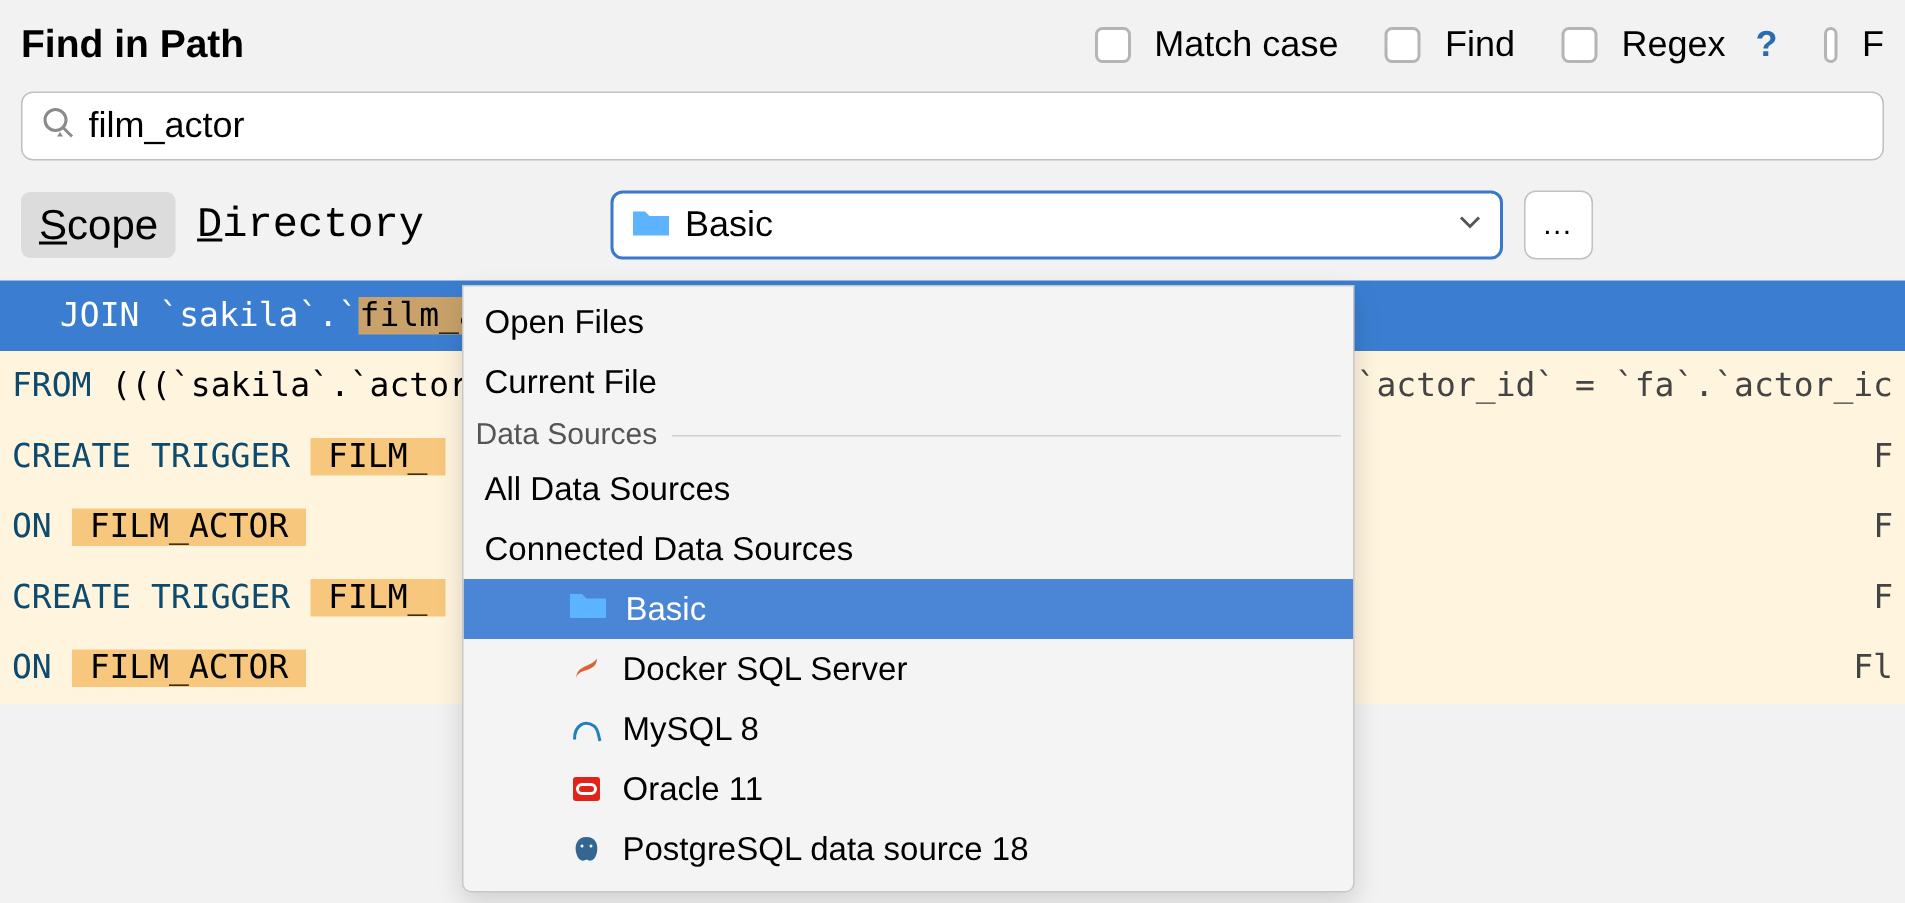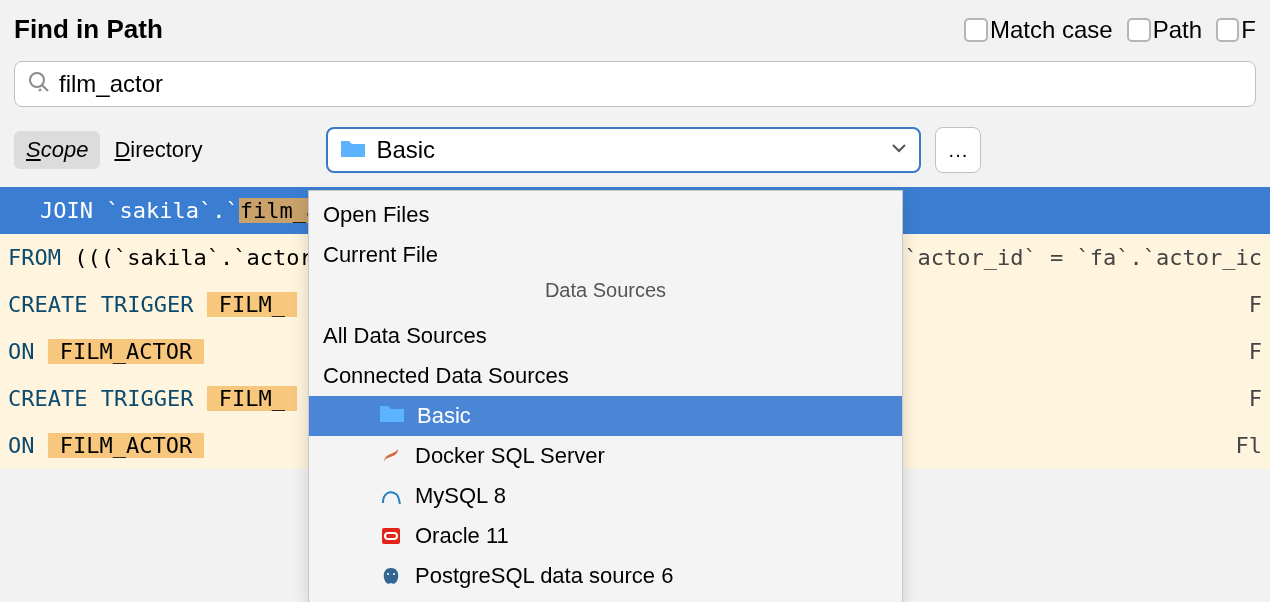--- a/index.html
+++ b/index.html
@@ -3,36 +3,36 @@
 <meta charset="utf-8">
 <style>
   * { box-sizing: border-box; margin: 0; padding: 0; }
   html, body { width: 1270px; height: 602px; overflow: hidden; font-family: -apple-system, "Segoe UI", Arial, sans-serif; background: #f2f2f2; color: #000; }
   .root { position: relative; width: 1270px; height: 586px; }
 
   
   .header { display: flex; align-items: center; padding: 14px 14px 10px 14px; }
   .title { font-size: 26px; font-weight: 700; flex: 0 0 auto; }
   .header-spacer { flex: 1; }
-  .opt { display: flex; align-items: center; gap: 2px; margin-left: 14px; font-size: 24px; }
+  .opt { display: flex; align-items: center; gap: 16px; margin-left: 31px; font-size: 24px; }
   .checkbox { width: 24px; height: 24px; border: 2px solid #b5b5b5; border-radius: 5px; background: #fff; }
   .help-icon { color: #2b6cb0; font-weight: 700; font-size: 24px; margin-left: 4px; }
   .opt-clip { white-space: nowrap; overflow: hidden; }
 
   
   .search-row { padding: 6px 14px 0 14px; }
   .search-box { display: flex; align-items: center; gap: 8px; border: 1.5px solid #c0c0c0; border-radius: 8px; background: #fff; padding: 6px 12px; height: 46px; }
   .search-input { flex: 1; border: none; outline: none; font-size: 24px; background: transparent; font-family: inherit; }
   .mag-icon svg { width: 24px; height: 24px; }
 
   
   .scope-row { display: flex; align-items: center; gap: 14px; padding: 20px 14px 14px 14px; }
-  .scope-btn { background: #dcdcdc; border-radius: 6px; padding: 6px 12px; font-size: 22px; display: inline-block; font-style: italic; }
+  .scope-btn { background: #dcdcdc; border-radius: 6px; padding: 6px 12px; font-size: 28px; display: inline-block; }
   .scope-btn .ul { text-decoration: underline; }
-  .dir-link { font-size: 22px; }
+  .dir-link { font-size: 28px; font-family: Liberation Mono, monospace; }
   .dir-link .ul { text-decoration: underline; }
   .scope-spacer { width: 96px; }
   .dropdown-wrap { position: relative; }
   .dropdown-field { width: 595px; height: 46px; border: 2.5px solid #3a78c9; border-radius: 8px; background: #fff; display: flex; align-items: center; padding: 0 12px; gap: 10px; }
   .folder-icon svg { width: 26px; height: 20px; }
   .dropdown-label { font-size: 24px; flex: 1; }
   .chevron svg { width: 16px; height: 16px; }
   .more-btn { width: 46px; height: 46px; border: 1.5px solid #c0c0c0; border-radius: 8px; background: #fff; display: flex; align-items: center; justify-content: center; font-size: 20px; letter-spacing: 1px; }
 
   
@@ -43,41 +43,46 @@
   .result-row .trail { margin-left: auto; color: #444; text-align: right; padding-left: 20px; }
   .result-row.sel .hl { background: #c8a26a; color: #000; padding: 0 1px; }
   .hl { background: #f6c77d; padding: 0 12px; }
   .kw { color: #0c4a6e; }
   .result-row.sel .kw { color: #fff; margin-left: 32px; }
 
   
   .popup { position: absolute; left: 308px; top: 190px; width: 595px; background: #f4f4f4; border: 1px solid #c8c8c8; border-radius: 0 0 6px 6px; box-shadow: 0 6px 18px rgba(0,0,0,.15); padding: 4px 0 8px 0; max-height: 420px; overflow: hidden; text-align: center; }
   .popup-item { height: 40px; display: flex; align-items: center; padding: 0 14px; font-size: 22px; gap: 12px; }
   .popup-item.selected { background: #4a85d6; color: #fff; }
-  .popup-sep { font-size: 20px; color: #555; padding: 4px 8px 4px 8px; display: flex; align-items: center; gap: 10px; flex-direction: column; }
+  .popup-sep { font-size: 20px; color: #555; padding: 4px 8px 4px 8px; display: flex; align-items: center; gap: 10px; }
   .popup-sep .line { flex: 1; height: 1px; background: #d0d0d0; }
   .indent { width: 44px; display: inline-block; }
   .ds-icon { width: 24px; height: 24px; display:flex; align-items:center; justify-content:center; }
   .ds-icon svg { width: 22px; height: 22px; }
   .folder-mini svg { width: 26px; height: 20px; }
 </style>
 </head>
 <body>
 <div class="root">
 
 <div class="header">
   <div class="title">Find in Path</div>
   <div class="header-spacer"></div>
   <label class="opt">
     <span class="checkbox"></span>
     <span>Match case</span>
   </label>
   <label class="opt">
     <span class="checkbox"></span>
-    <span>Path</span>
+    <span>Find</span>
+  </label>
+  <label class="opt">
+    <span class="checkbox"></span>
+    <span>Regex</span>
+    <span class="help-icon">?</span>
   </label>
   <label class="opt opt-clip" style="width:40px">
     <span class="checkbox"></span>
     <span>F</span>
   </label>
 </div>
 
 <div class="search-row">
   <div class="search-box">
     <span class="mag-icon">
@@ -197,17 +202,17 @@
   </div>
   <div class="popup-item">
     <span class="indent"></span>
     <span class="ds-icon">
       <svg viewBox="0 0 22 22">
             <path d="M11 3 C5 3 3 8 4 13 C5 18 8 20 11 18 C14 20 17 18 18 13 C19 8 17 3 11 3" fill="#336791"></path>
             <circle cx="8" cy="9" r="1" fill="#fff"></circle>
             <circle cx="14" cy="9" r="1" fill="#fff"></circle>
           </svg>
     </span>
-    <span>PostgreSQL data source 6</span>
+    <span>PostgreSQL data source 18</span>
   </div>
 </div>
 
 </div>
 
 </body></html>

